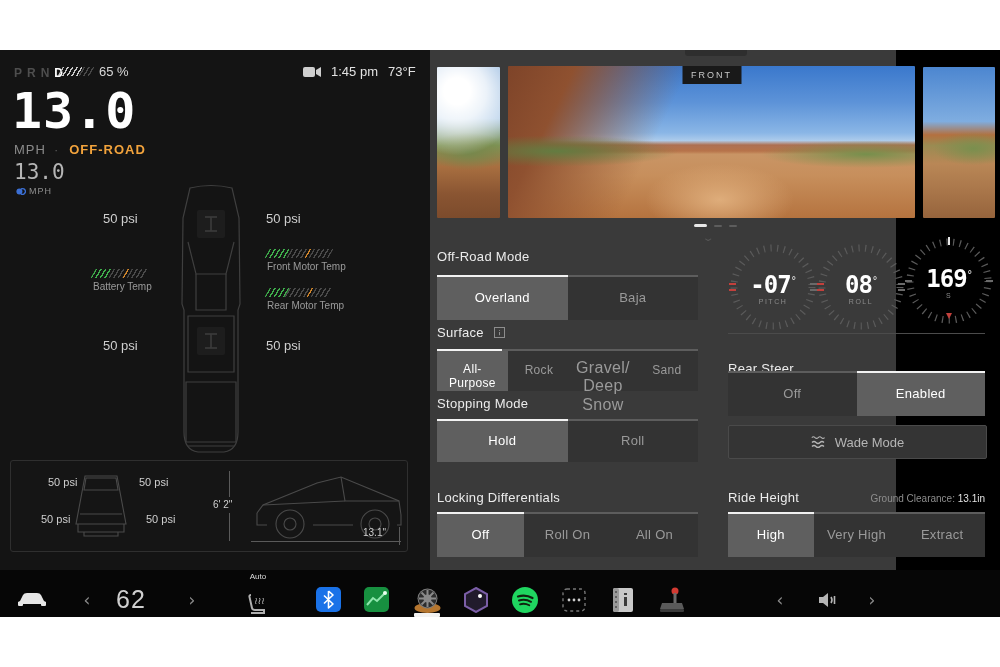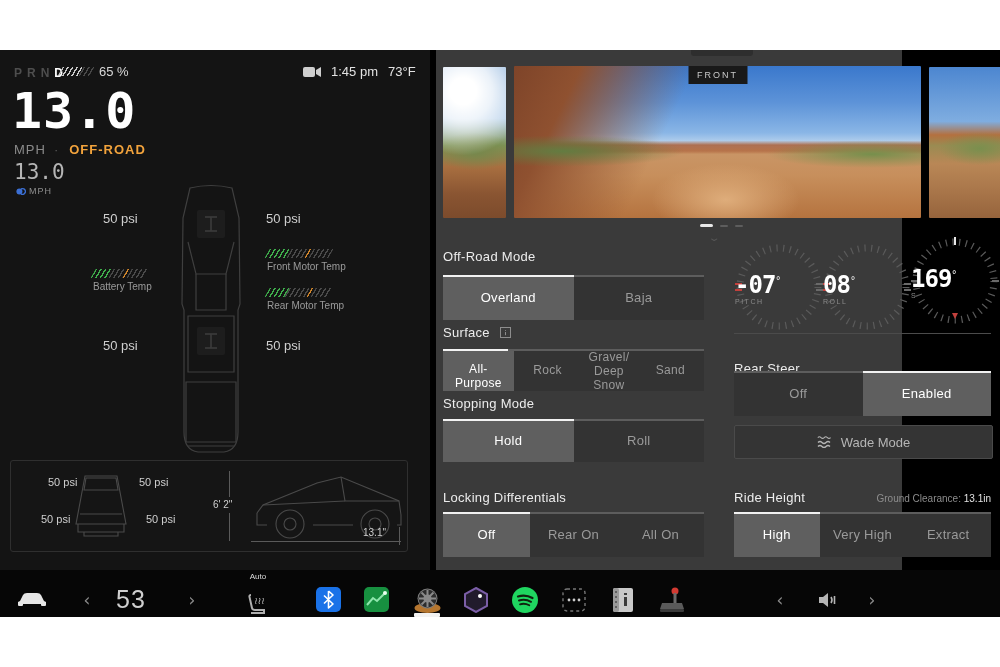--- a/index.html
+++ b/index.html
@@ -28,21 +28,21 @@
   .temp-bar{position:absolute;}
   .temp-label{position:absolute;font-size:10px;color:#9a9a9a;}
 
   .veh-panel{position:absolute;left:10px;top:410px;width:396px;height:90px;border:1px solid #2f2f2f;border-radius:3px;background:#151515;}
   .veh-panel .psi{font-size:11px;}
   .dim-label{position:absolute;font-size:10px;color:#cfcfcf;}
   .vline{position:absolute;width:1px;background:#5a5a5a;}
   .hline{position:absolute;height:1px;background:#5a5a5a;}
 
   
-  .right-panel{position:absolute;left:430px;top:0;width:466px;height:520px;background:#3a3a3a;margin-left:6px;}
+  .right-panel{position:absolute;left:430px;top:0;width:466px;height:520px;background:#3a3a3a;}
   .tab-handle{position:absolute;left:255px;top:0;width:62px;height:6px;background:#2e2e2e;border-radius:0 0 3px 3px;}
   .cam{position:absolute;border-radius:1px;}
   .cam-left{left:7px;top:17px;width:63px;height:151px;
     background:radial-gradient(circle at 32% 16%,#ffffff 0 10%,rgba(255,255,255,.8) 22%,rgba(255,255,255,0) 48%),
       radial-gradient(ellipse 90% 18% at 50% 56%,#74884c 0,rgba(0,0,0,0) 70%),
       linear-gradient(180deg,#8fb4dd 0%,#aecbe8 34%,#7f9455 52%,#a86f40 66%,#8a5532 84%,#7c4b2c 100%);}
   .cam-main{left:78px;top:16px;width:407px;height:152px;
     background:
       radial-gradient(ellipse 26% 34% at 52% 88%,rgba(226,178,128,.9) 0,rgba(226,178,128,0) 70%),
       radial-gradient(ellipse 46% 16% at 12% 56%,#637c41 0,rgba(0,0,0,0) 65%),
@@ -66,21 +66,21 @@
   .sec-head{position:absolute;font-size:13px;color:#ececec;letter-spacing:.3px;}
   .sec-rule{position:absolute;height:2px;background:#5d5d5d;}
   .sec-rule .rule-active{position:absolute;top:0;height:2px;background:#f2f2f2;}
   .seg{position:absolute;display:flex;}
   .seg button{flex:1;border:none;margin:0;padding:12px;background:#333333;color:#9a9a9a;font-size:13px;
     font-family:"Liberation Sans",sans-serif;letter-spacing:.3px;line-height:1.15;cursor:pointer;}
   .seg button.selected{background:#5f5f5f;color:#ffffff;}
   .note{position:absolute;font-size:10px;color:#8d8d8d;text-align:right;}
   .note b{color:#e2e2e2;font-weight:normal;}
 
-  .gauge{position:absolute;width:88px;height:88px;text-align:left;}
+  .gauge{position:absolute;width:88px;height:88px;text-align:center;}
   .gauge svg{position:absolute;left:0;top:0;}
   .gauge .val{position:absolute;left:0;right:0;top:28px;color:#fff;font-size:24px;font-weight:bold;
     font-family:"DejaVu Sans Mono","Liberation Mono",monospace;letter-spacing:-1px;}
   .gauge .val sup{font-size:10px;color:#cfcfcf;}
   .gauge .lbl{position:absolute;left:0;right:0;top:55px;font-size:7px;color:#8b8b8b;letter-spacing:1.5px;}
   .divider{position:absolute;background:#4b4b4b;}
 
   .wade-btn{position:absolute;display:flex;align-items:center;justify-content:center;gap:8px;
     background:#343434;border:1px solid #4a4a4a;border-radius:2px;color:#b5b5b5;font-size:13px;cursor:pointer;}
 
@@ -250,40 +250,40 @@
             <line x1="5.5" y1="3" x2="5.5" y2="3.8" stroke="#8d8d8d"></line>
             <line x1="5.5" y1="5" x2="5.5" y2="8.2" stroke="#8d8d8d"></line>
           </svg>
     </div>
     <div class="sec-rule col-l" style="top:299px">
           <div class="rule-active" style="left:0;width:25%"></div>
         </div>
     <div class="seg col-l" style="top:301px;height:40px;font-size:12px">
       <button class="selected" style="font-size:12px">All-Purpose</button>
       <button style="font-size:12px">Rock</button>
-      <button style="font-size:12px;padding:0 6px">Gravel/ Deep Snow</button>
+      <button style="font-size:16px;padding:8px 6px">Gravel/ Deep Snow</button>
       <button style="font-size:12px">Sand</button>
     </div>
 
     <div class="sec-head col-l" style="top:346px">Stopping Mode</div>
     <div class="sec-rule col-l" style="top:369px">
           <div class="rule-active" style="left:0;width:50%"></div>
         </div>
     <div class="seg col-l" style="top:371px;height:41px">
       <button class="selected">Hold</button>
       <button>Roll</button>
     </div>
 
     <div class="sec-head col-l" style="top:440px">Locking Differentials</div>
     <div class="sec-rule col-l" style="top:462px">
           <div class="rule-active" style="left:0;width:33.4%"></div>
         </div>
     <div class="seg col-l" style="top:464px;height:43px">
       <button class="selected">Off</button>
-      <button>Rear On</button>
+      <button>Roll On</button>
       <button>All On</button>
     </div>
 
     <div class="gauge" style="left:299px;top:193px">
       <svg width="88" height="88" viewBox="0 0 88 88">
         <circle cx="44" cy="44" r="39" fill="none" stroke="#5a5a5a" stroke-width="7" stroke-dasharray="1.2 5.5"></circle>
         <path d="M7,30 A39,39 0 0 0 7,58" fill="none" stroke="#c2403c" stroke-width="7" stroke-dasharray="1.2 5.5" transform="translate(37,0) rotate(0)" style="display:none"></path>
         <path d="M10.5,29 A39,39 0 0 0 10.5,59" fill="none" stroke="#c2403c" stroke-width="7" stroke-dasharray="1.2 5.5" transform="translate(33.5,0)" opacity="0"></path>
         <g stroke="#c2403c" stroke-width="2">
               <line x1="0" y1="41" x2="7" y2="41"></line>
@@ -363,21 +363,21 @@
   <div class="dock">
     <div class="dock-item" style="left:12px;width:40px">
       <svg width="30" height="17" viewBox="0 0 30 17">
         <path d="M3,10 L6,4 Q7,2 10,2 L20,2 Q23,2 24,4 L27,10 L29,11 L29,14 Q29,15 28,15 L25,15 Q24,15 24,14 L24,13 L6,13 L6,14 Q6,15 5,15 L2,15 Q1,15 1,14 L1,11 Z" fill="#e6e6e6"></path>
       </svg>
     </div>
     <div class="dock-item" style="left:75px;width:24px">
           <span class="chev">‹</span>
         </div>
     <div class="dock-item" style="left:103px;width:56px">
-          <span class="cabin-temp">53</span>
+          <span class="cabin-temp">62</span>
         </div>
     <div class="dock-item" style="left:180px;width:24px">
           <span class="chev">›</span>
         </div>
 
     <div class="dock-item" style="left:240px;width:36px">
       <div class="seat-auto">Auto</div>
       <svg width="22" height="22" viewBox="0 0 22 22" style="margin-top:8px">
         <path d="M4,2 Q2,2 2.5,4 L5,15 Q5.5,17 8,17 L17,17 L17,20 L4,20" fill="none" stroke="#b0b0b0" stroke-width="2"></path>
         <g stroke="#b0b0b0" stroke-width="1" fill="none">

